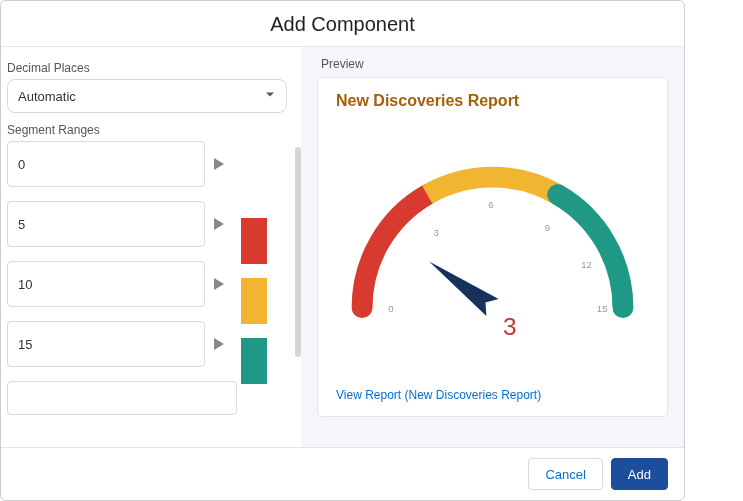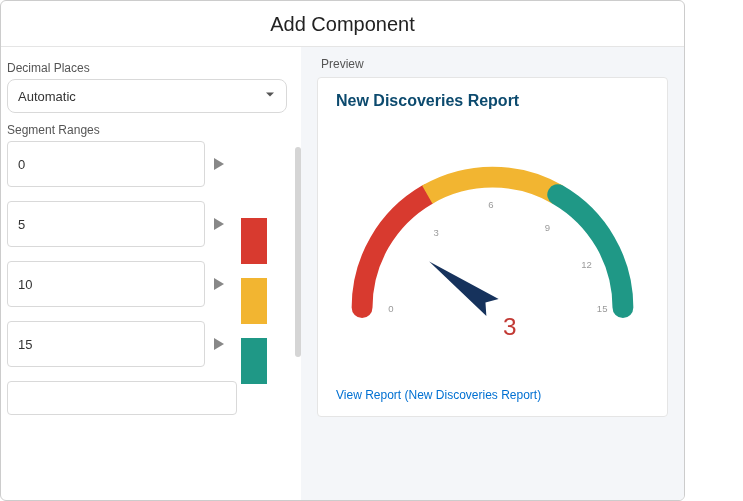--- a/index.html
+++ b/index.html
@@ -15,21 +15,21 @@
   .seg-row { display:flex; align-items:center; gap:6px; margin-bottom:14px;}
   .seg-input { flex:1; border:1px solid #d9d9d9; border-radius:4px; height:46px; padding:0 10px; font-size:13px; color:#333; background:#fff;}
   .play-icon { color:#7d7d7d; display:flex; align-items:center; justify-content:center; width:18px;}
   .swatches-col { position:absolute; right:6px; top:146px; display:flex; flex-direction:column; }
   .swatch { width:26px; height:46px; margin-bottom:14px;}
   .custom-input { width:100%; border:1px solid #d9d9d9; border-radius:4px; height:34px; padding:0 10px; font-size:13px; background:#fff;}
   .scroll-indicator { position:absolute; right:-2px; top:100px; width:6px; height:210px; background:#d5d5d5; border-radius:3px;}
   .right-panel { flex:1; background:#f4f6f9; padding:10px 16px 10px 16px; overflow:hidden;}
   .preview-label { font-size:12px; color:#555; margin:0 0 6px 4px;}
   .preview-card { background:#fff; border:1px solid #e5e5e5; border-radius:4px; padding:14px 18px 12px 18px; height:340px; position:relative;}
-  .preview-title { color:#0c4a6e; font-size:16px; font-weight:600; margin:0 0 8px 0;}
+  .preview-title { color:#a16207; font-size:16px; font-weight:600; margin:0 0 8px 0;}
   .gauge-wrap { width:100%; display:flex; justify-content:center;}
   .view-link { color:#0070d2; font-size:12px; margin-top:auto; position:absolute; bottom:14px; left:18px; cursor:pointer;}
   .modal-footer { border-top:1px solid #e5e5e5; padding:10px 16px; display:flex; justify-content:flex-end; gap:8px;}
   .btn { height:32px; padding:0 16px; border-radius:4px; font-size:13px; cursor:pointer;}
   .btn-neutral { background:#fff; border:1px solid #d9d9d9; color:#0070d2;}
   .btn-brand { background:#1b4f9c; border:1px solid #1b4f9c; color:#fff;}
   .tick-label { font-size:11px; fill:#9a9a9a; font-family:inherit;}
   .gauge-value { font-size:28px; fill:#c23934; font-family:inherit; text-anchor:middle;}
 </style>
 </head>
@@ -127,13 +127,17 @@
                 <polygon points="180,110 192,200 180,190 168,200" fill="#16325c"></polygon>
               </g>
             </g>
             <text class="gauge-value" x="200" y="232">3</text>
           </svg>
         </div>
         <div class="view-link">View Report (New Discoveries Report)</div>
       </div>
     </div>
   </div>
+  <div class="modal-footer">
+    <button class="btn btn-neutral">Cancel</button>
+    <button class="btn btn-brand">Add</button>
+  </div>
 </div>
 
 </body></html>

